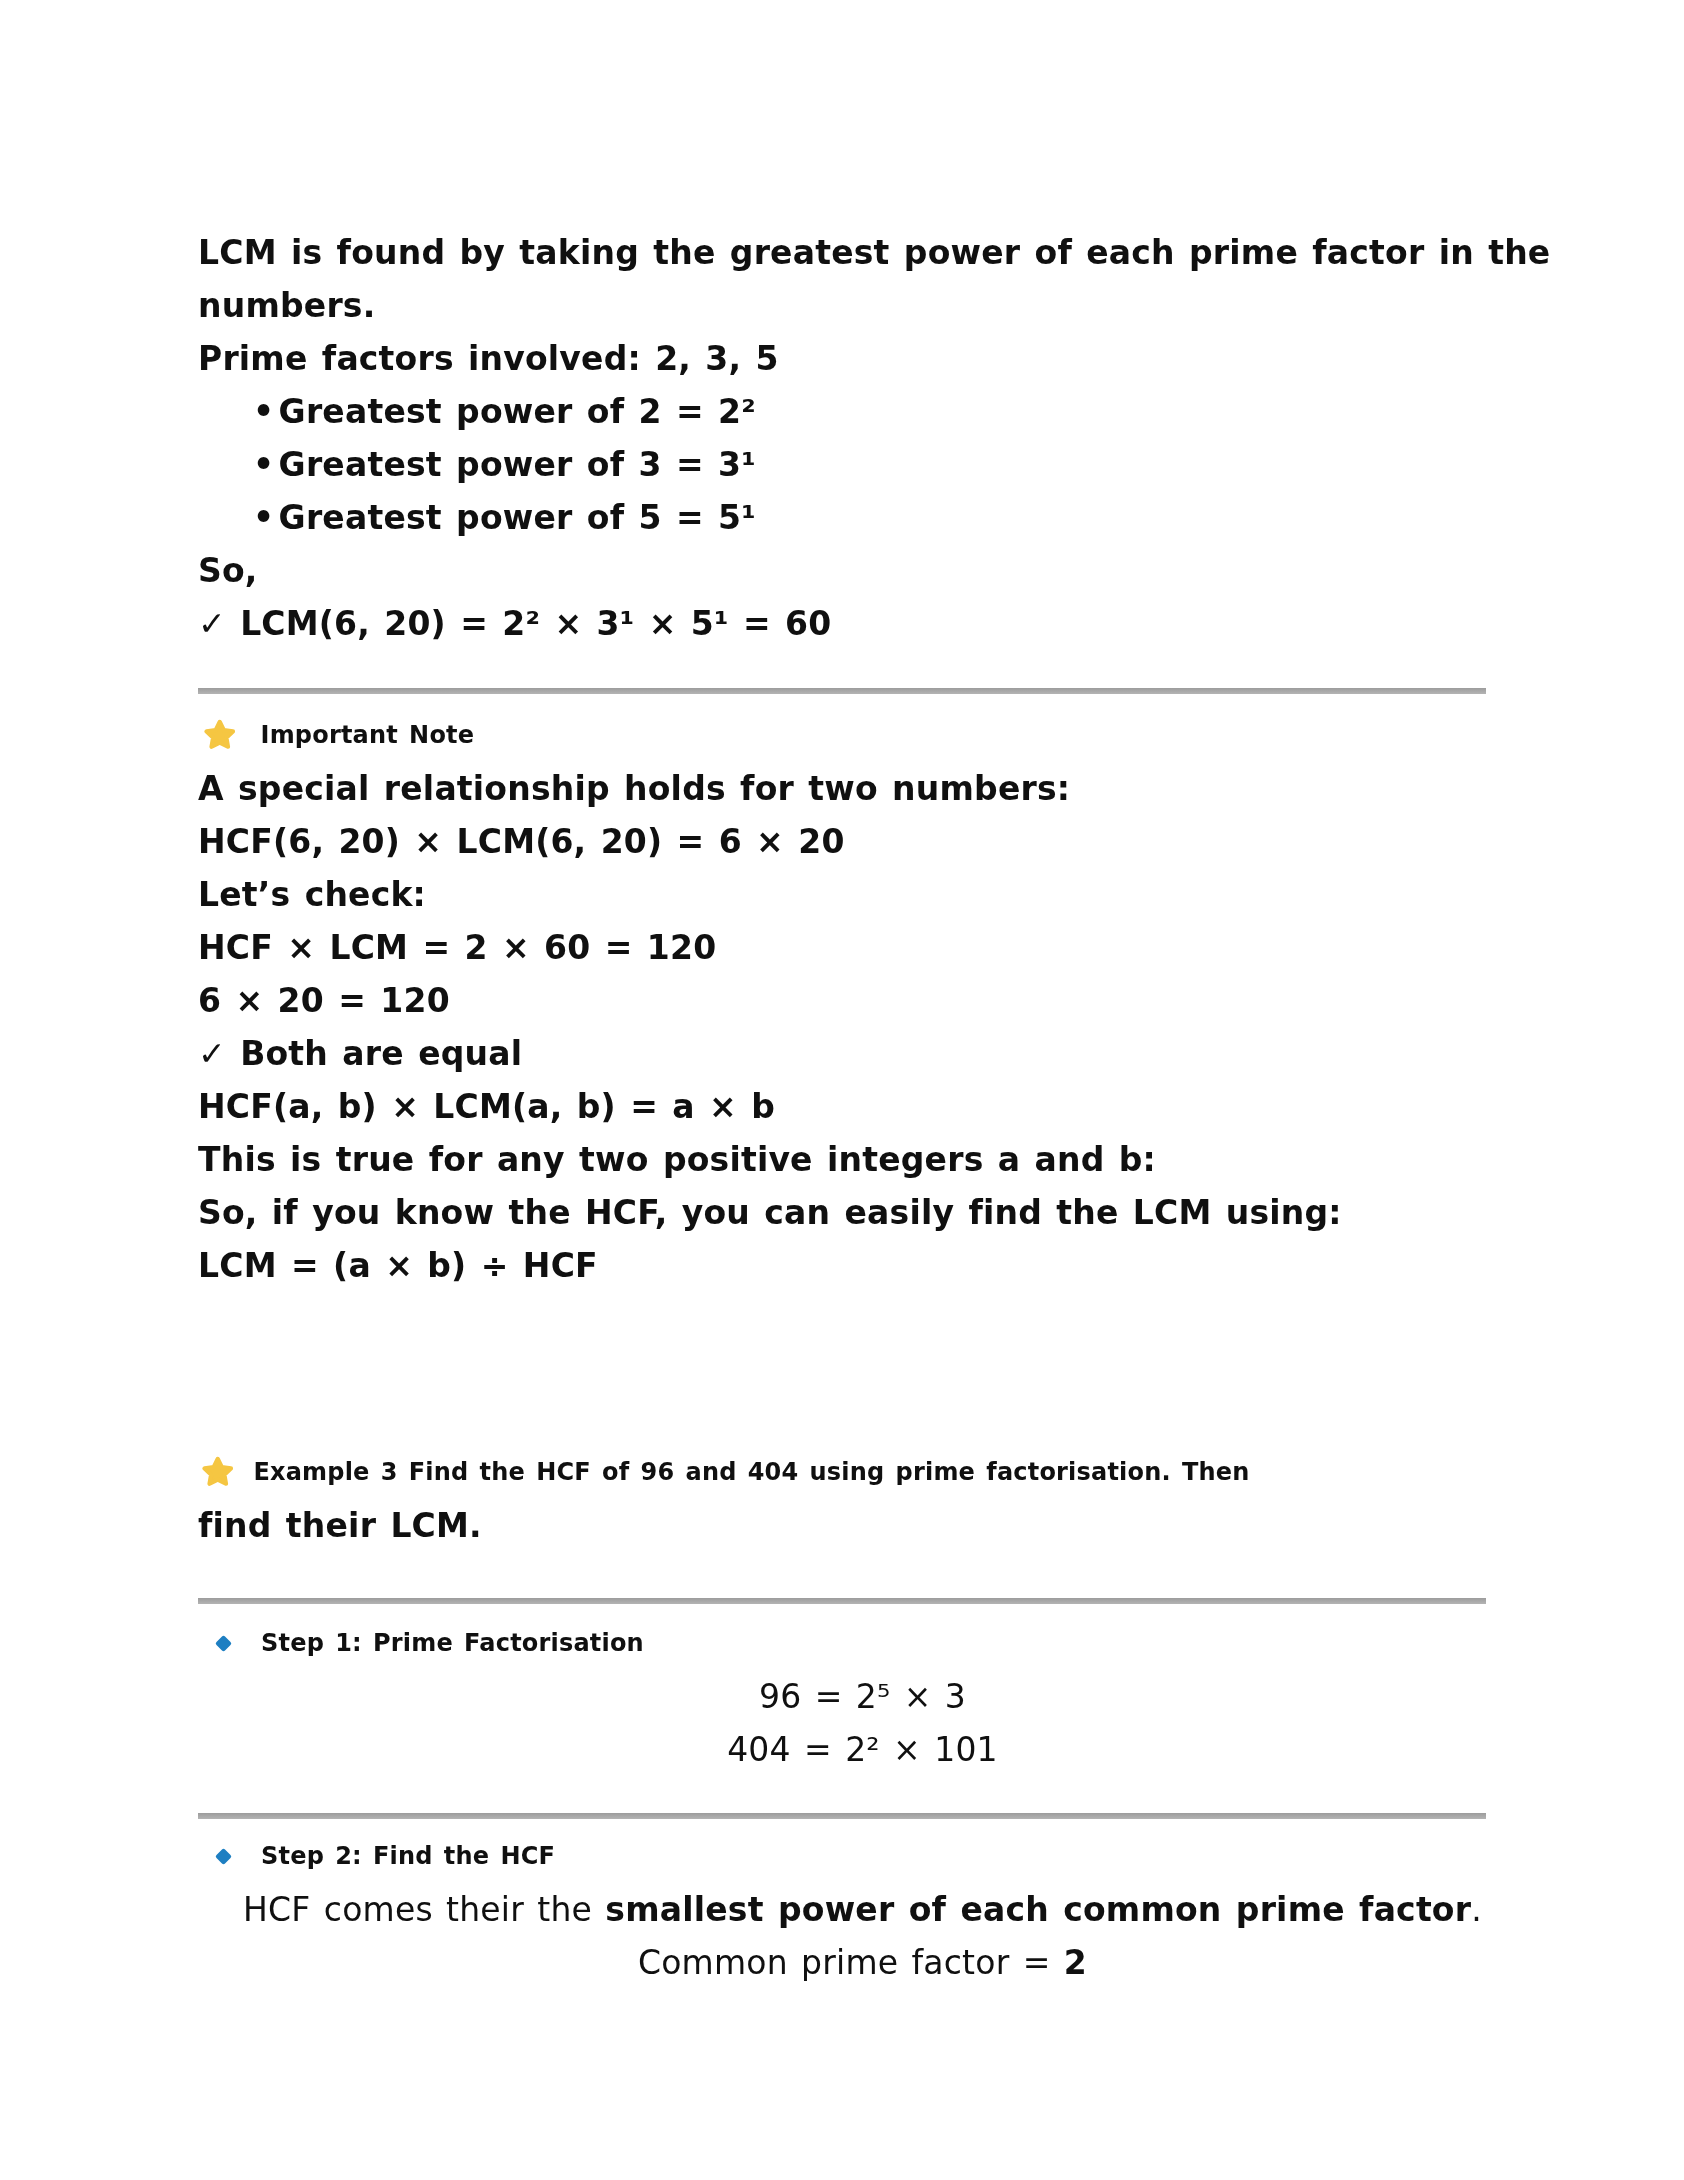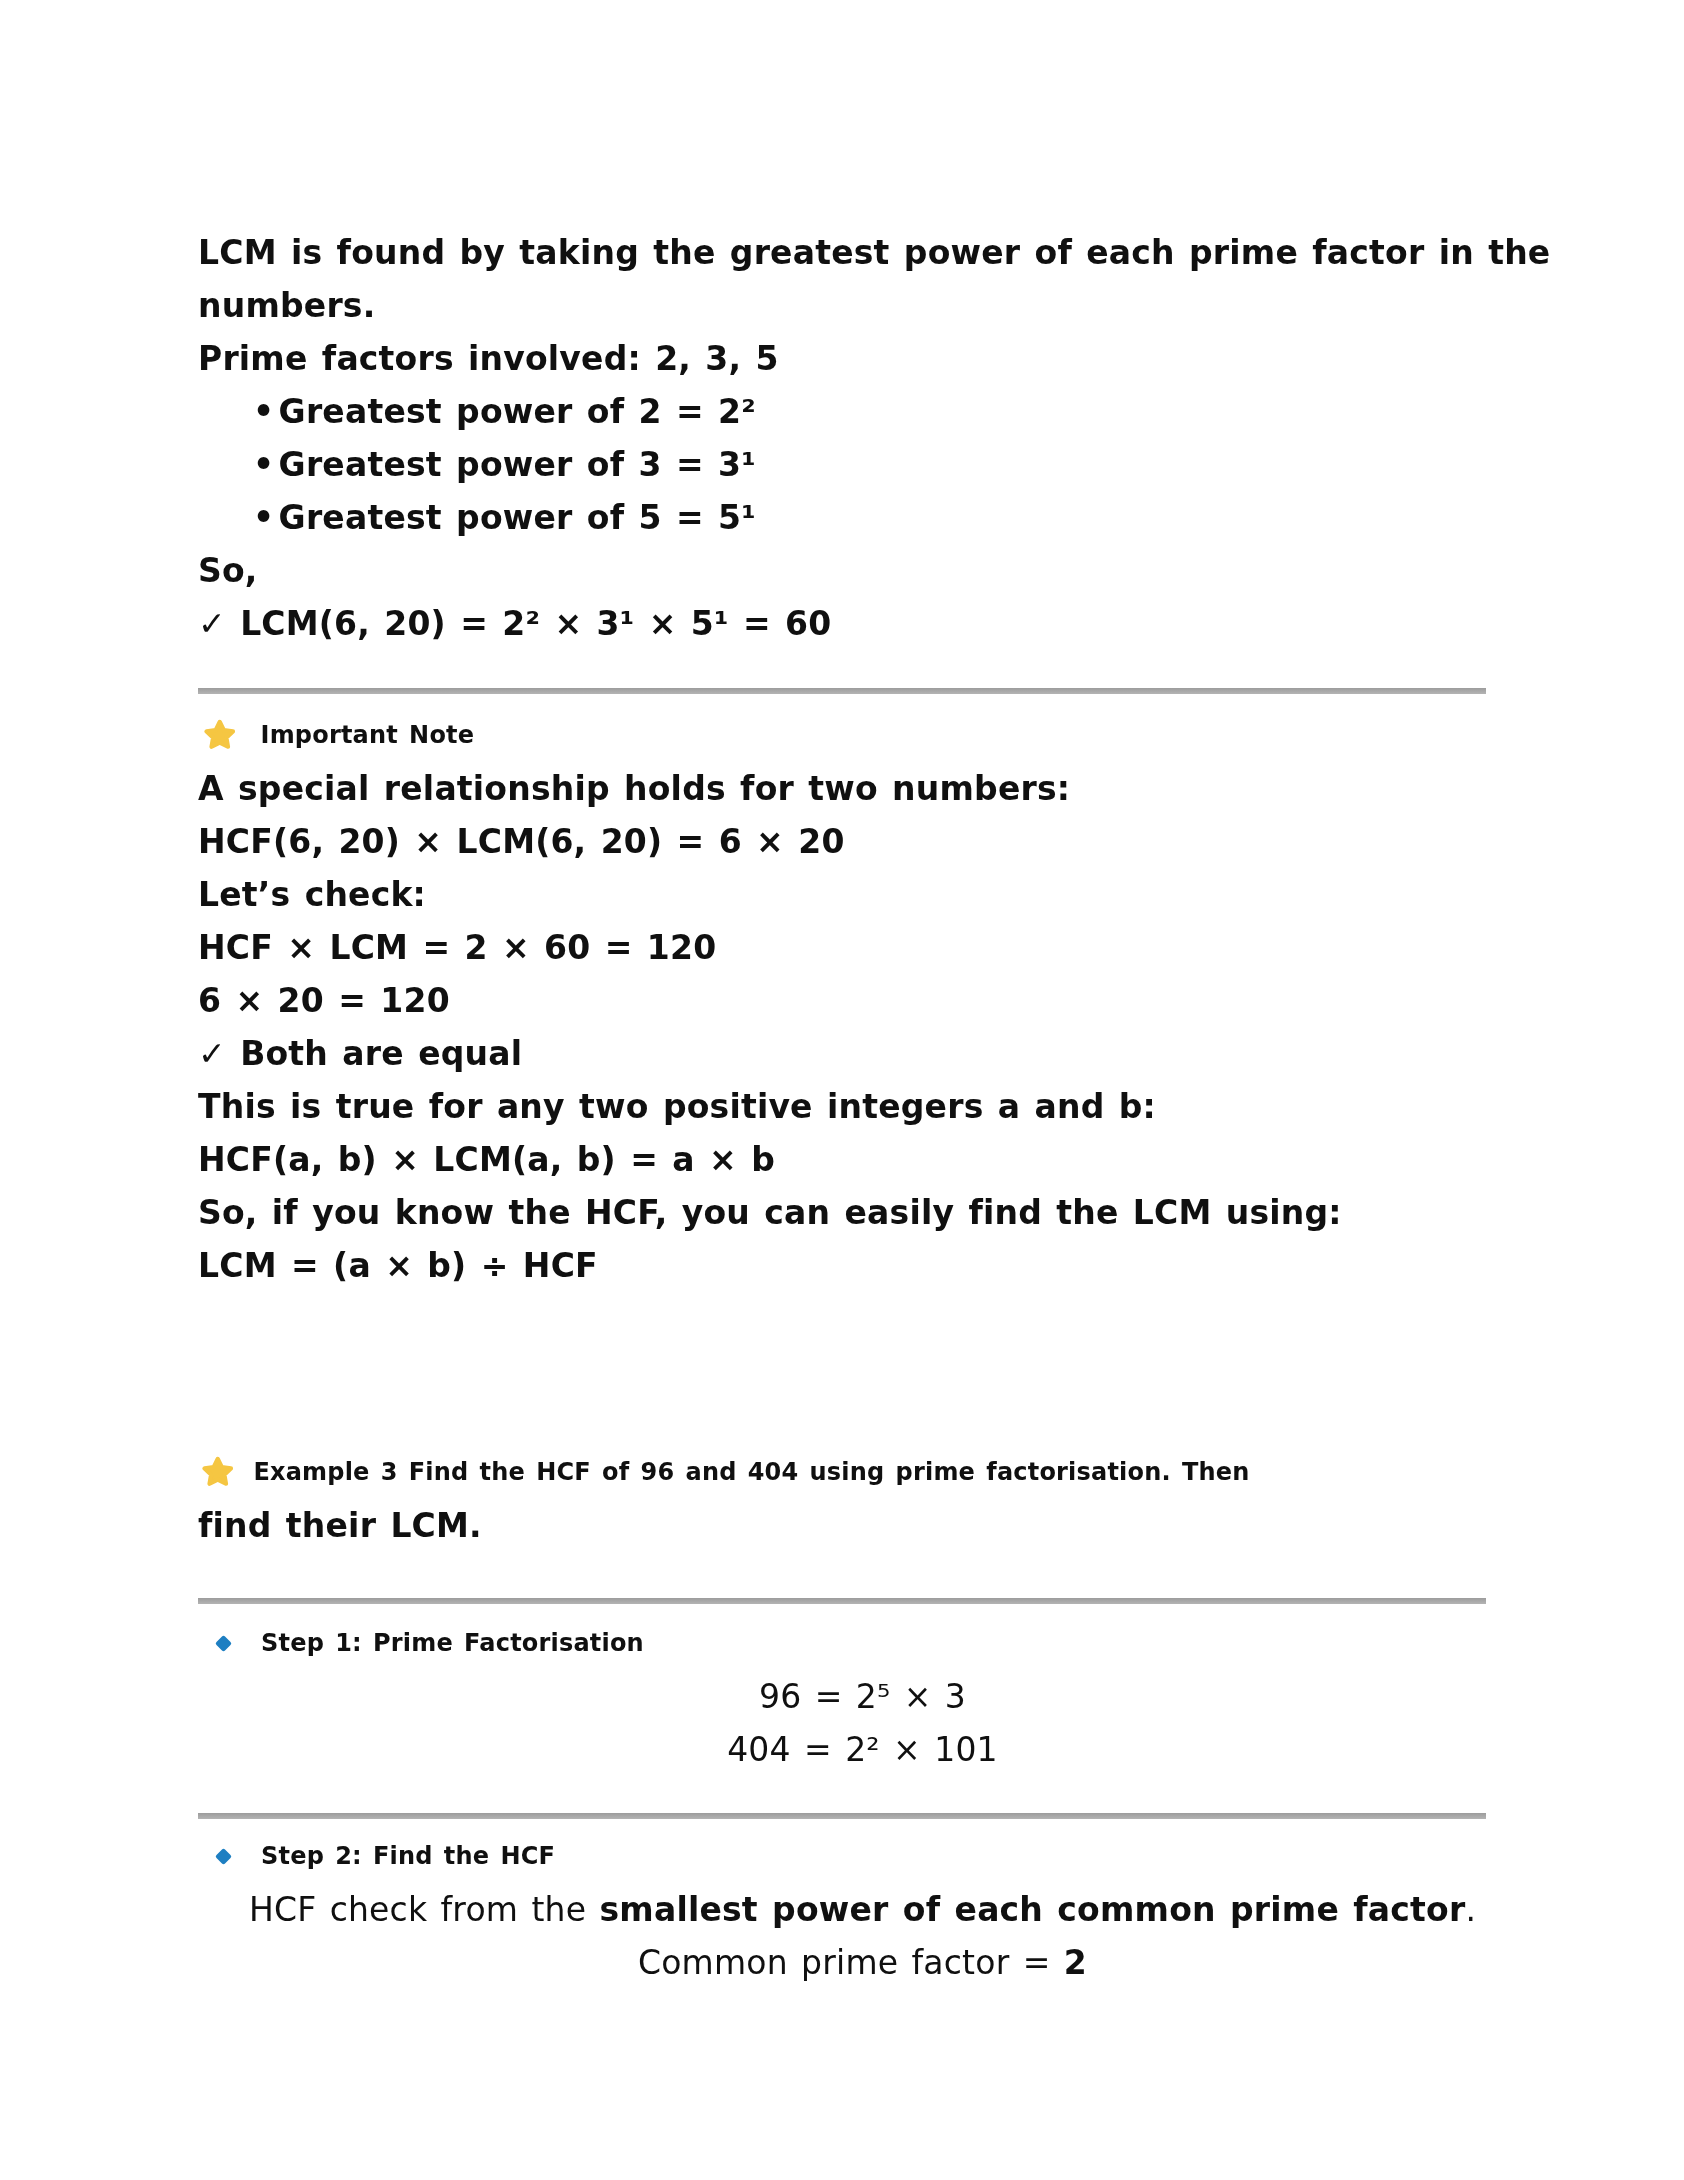--- a/index.html
+++ b/index.html
@@ -114,22 +114,22 @@
         </svg>
       </span>
       <span class="htext">Important Note</span>
     </div>
     <div class="l">A special relationship holds for two numbers:</div>
     <div class="l">HCF(6, 20) × LCM(6, 20) = 6 × 20</div>
     <div class="l">Let’s check:</div>
     <div class="l">HCF × LCM = 2 × 60 = 120</div>
     <div class="l">6 × 20 = 120</div>
     <div class="l">✓ Both are equal</div>
+    <div class="l">HCF(a, b) × LCM(a, b) = a × b</div>
     <div class="l">This is true for any two positive integers a and b:</div>
-    <div class="l">HCF(a, b) × LCM(a, b) = a × b</div>
     <div class="l">So, if you know the HCF, you can easily find the LCM using:</div>
     <div class="l">LCM = (a × b) ÷ HCF</div>
 
     <div class="spacer-gap"></div>
 
     <div class="hdr">
       <span class="star-wrap" style="margin-left:4.3px;margin-right:19.6px;">
         <svg width="31.5" height="31.5" viewBox="0 0 36 36">
           <path d="M18 3.5 L22.6 12.8 L33 14.2 L25.5 21.4 L27.3 31.6 L18 26.8 L8.7 31.6 L10.5 21.4 L3 14.2 L13.4 12.8 Z" stroke-width="5" stroke-linejoin="round" fill="#f5c642" stroke="#f5c642"></path>
         </svg>
@@ -154,18 +154,18 @@
     <div class="divider mt43"></div>
 
     <div class="hdr mt13">
       <span class="diamond-wrap">
         <svg width="19" height="19" viewBox="0 0 22 22">
           <rect x="4" y="4" width="14" height="14" rx="2.5" transform="rotate(45 11 11)" fill="#1e7fc2"></rect>
         </svg>
       </span>
       <span class="htext">Step 2: Find the HCF</span>
     </div>
-    <div class="l reg"><span>HCF check from the </span><span class="b">smallest power of each common prime factor</span><span>.</span></div>
+    <div class="l reg"><span>HCF comes their the </span><span class="b">smallest power of each common prime factor</span><span>.</span></div>
     <div class="l reg"><span>Common prime factor = </span><span class="b">2</span></div>
 
   </div>
 </div>
 
 
 </body></html>

